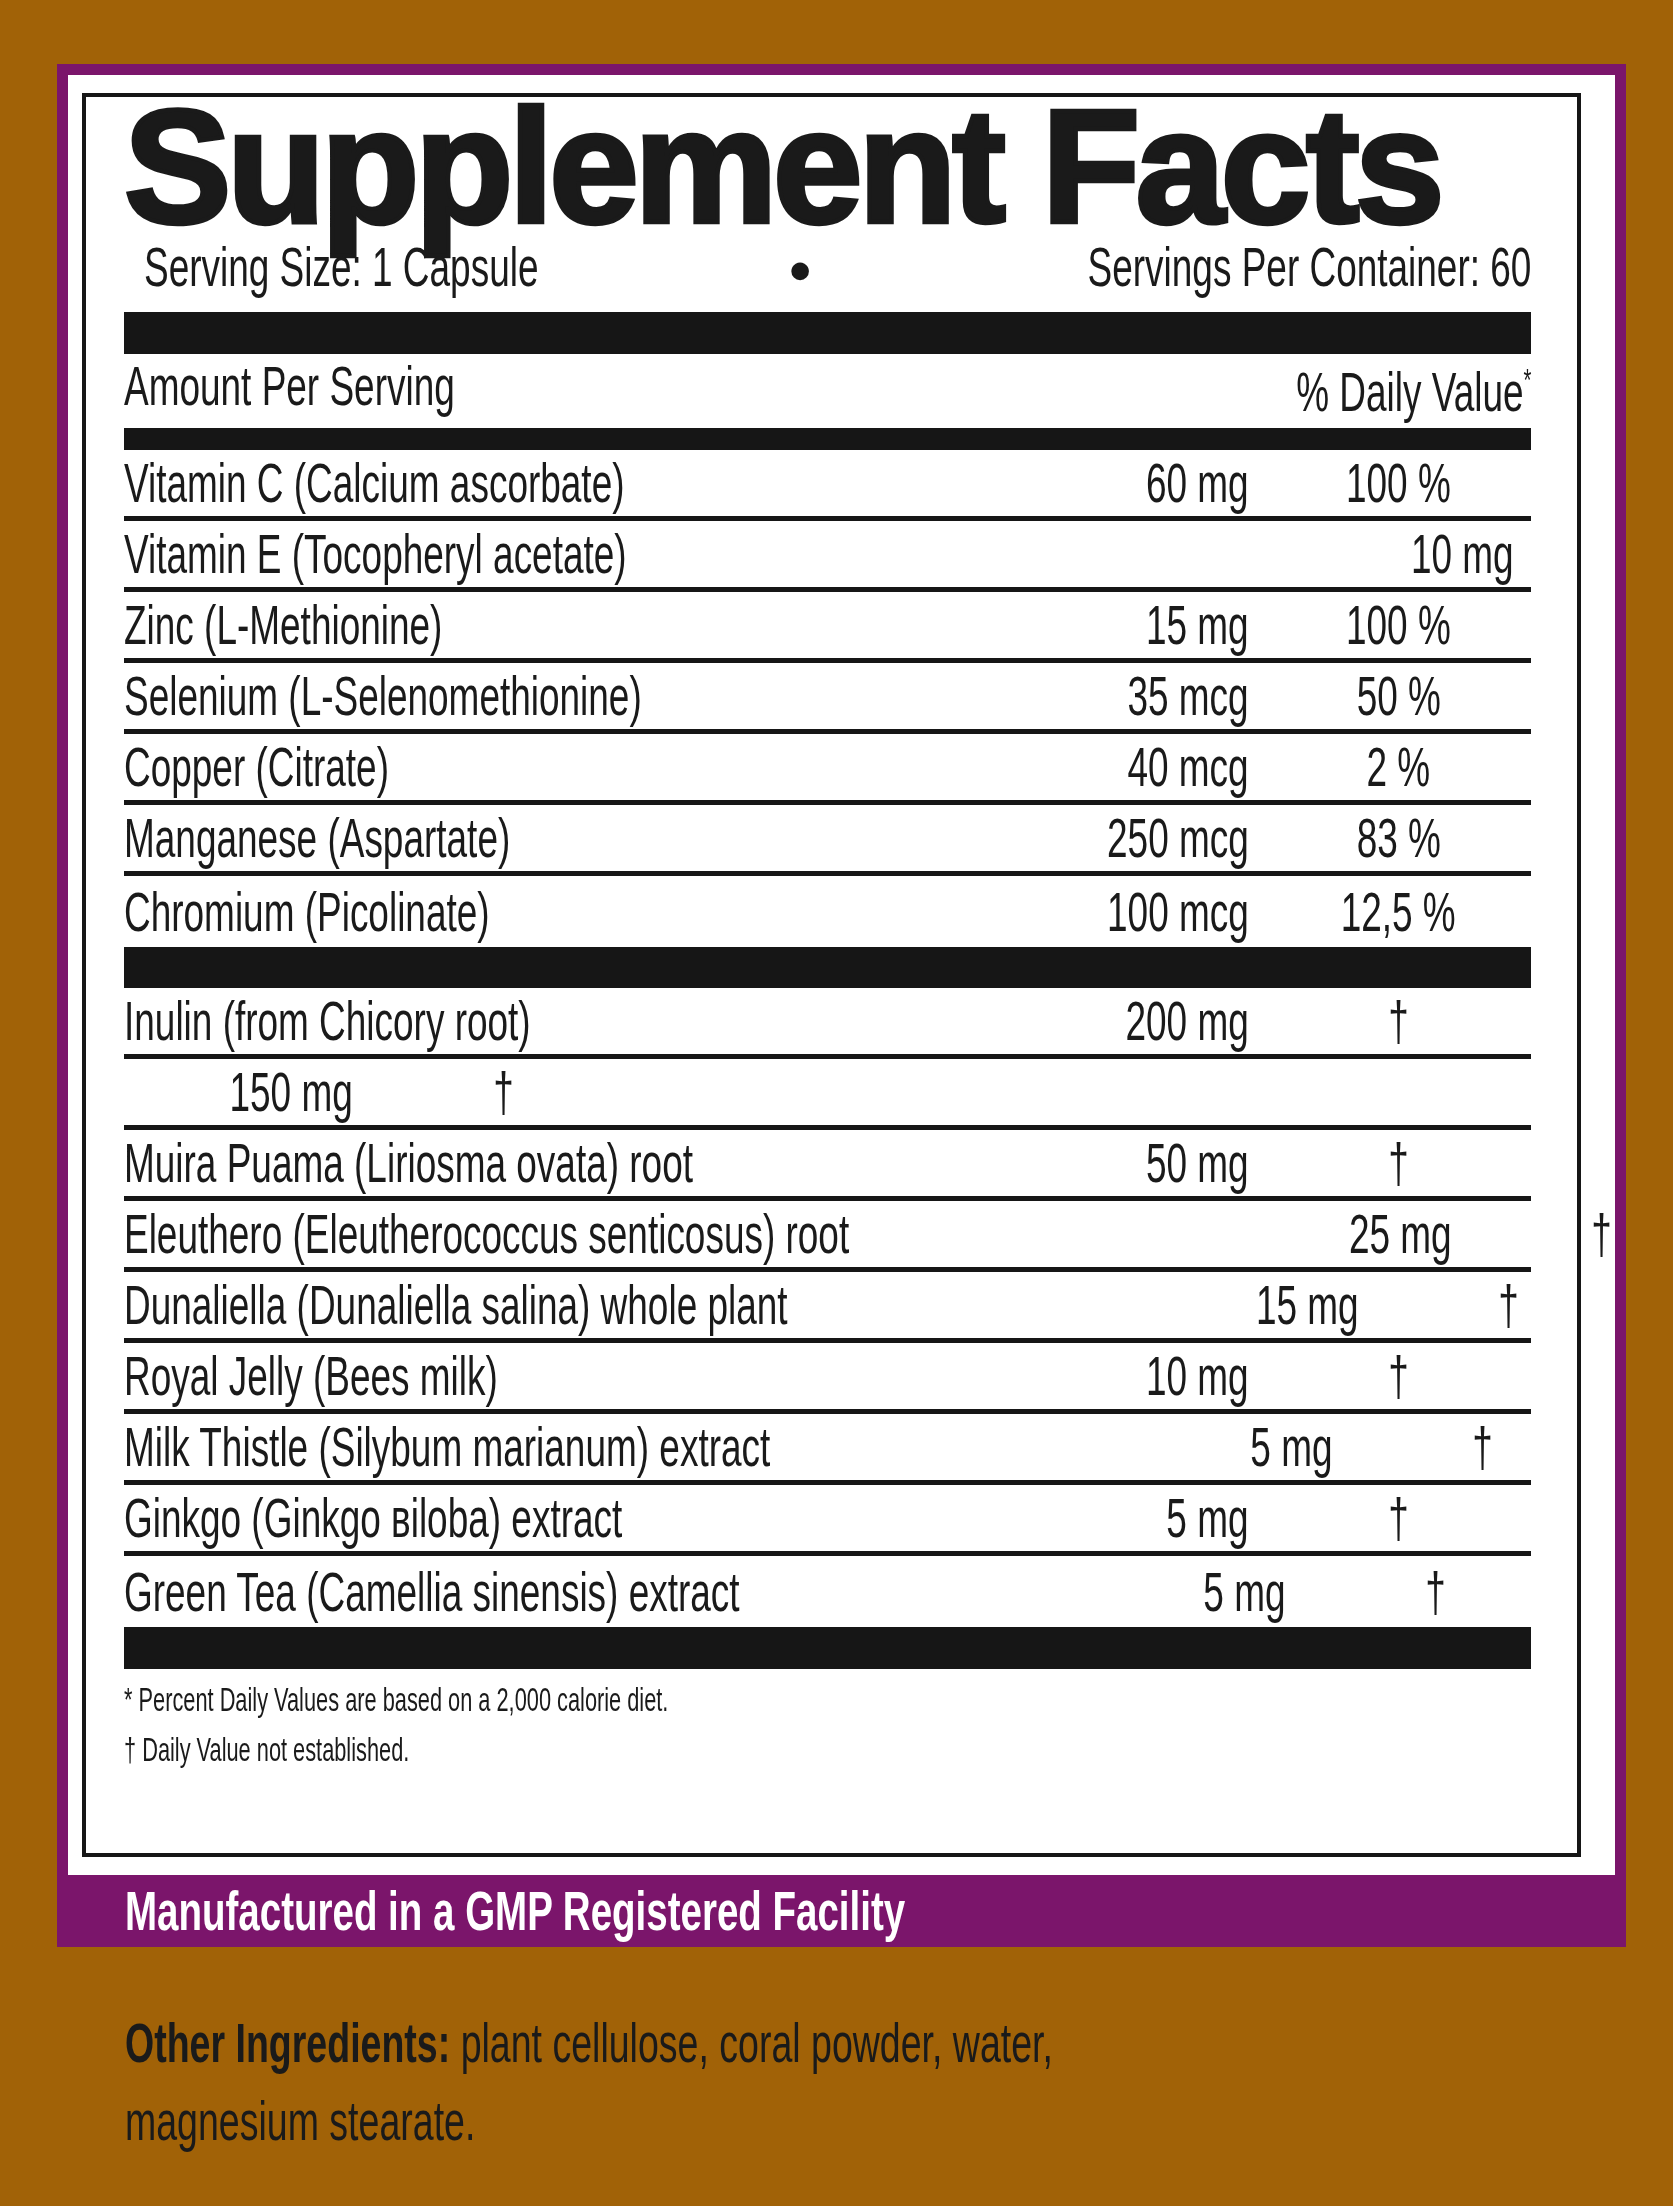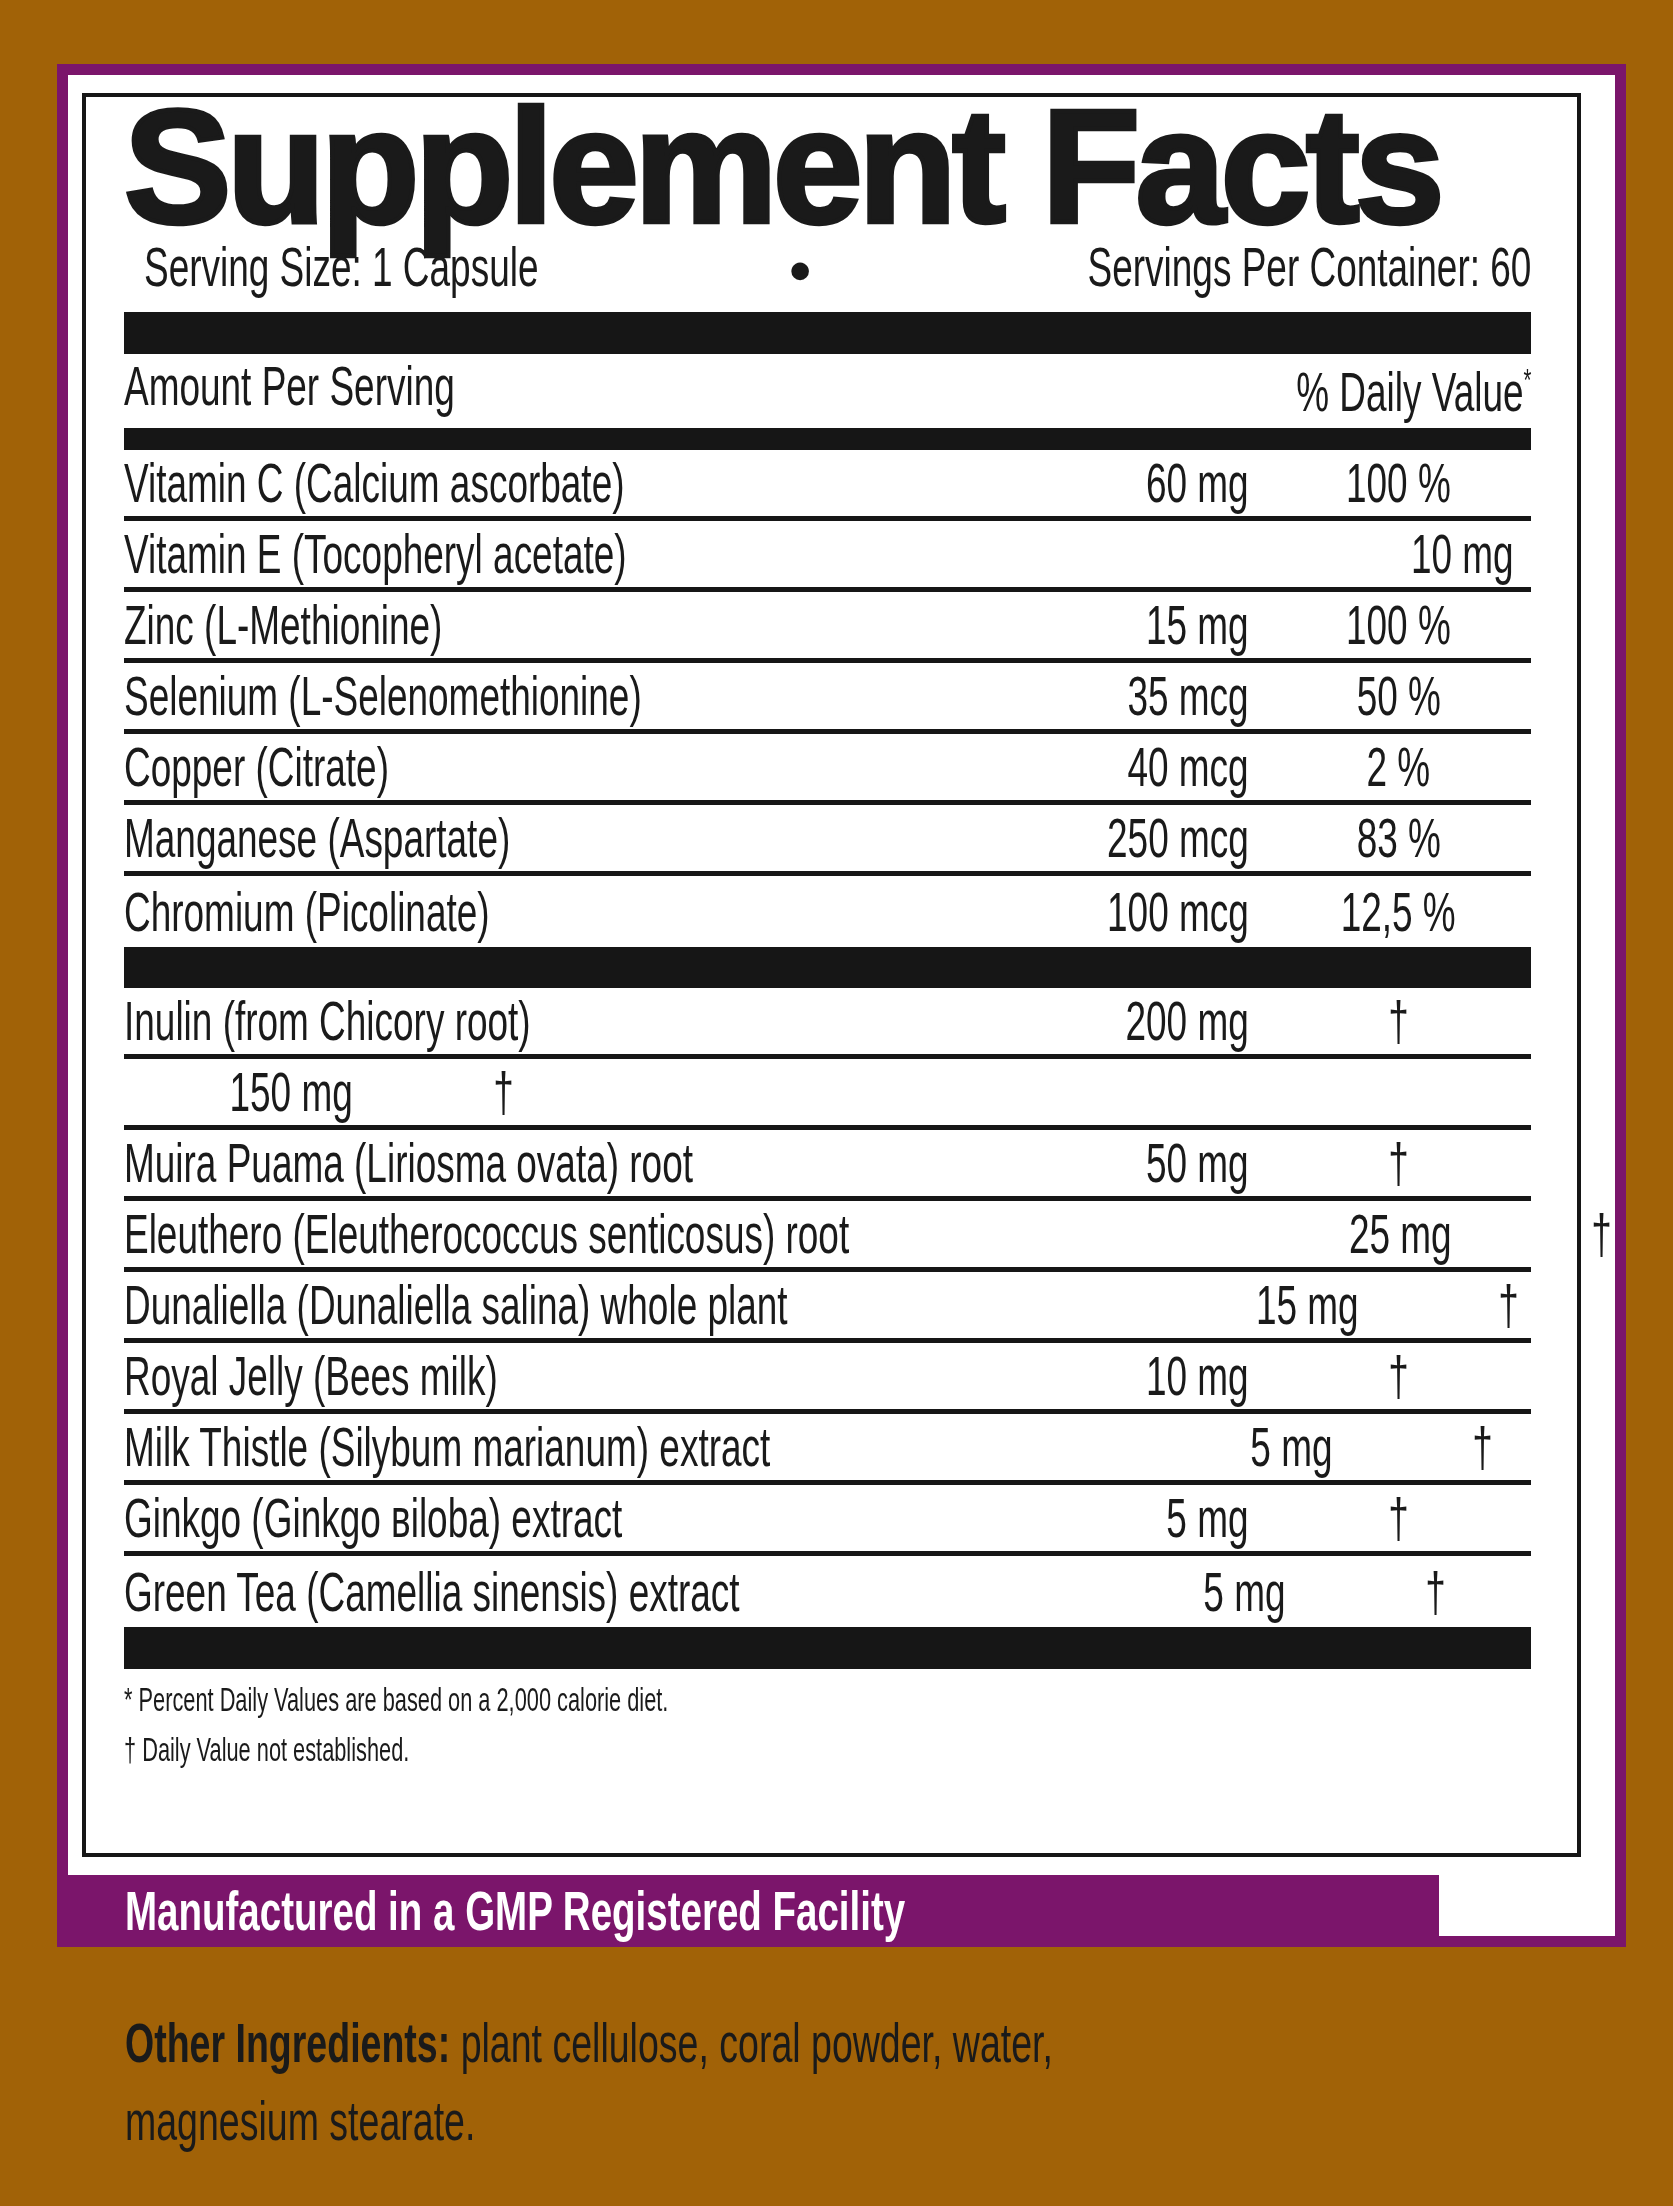--- a/index.html
+++ b/index.html
@@ -58,21 +58,21 @@
   .row:last-child { border-bottom:none; }
   .row .name { flex:1 1 auto; text-align:left; overflow:visible; }
   .row .amt  { flex:0 0 229px; text-align:right; }
   .row .gap  { flex:0 0 17.6px; }
   .row .dv   { flex:0 0 265px; text-align:center; }
 
   .footnotes { margin-top:5.3px; font-size:33px; line-height:50px; }
   .footnotes div { overflow:visible; }
 
   .gmp-banner {
-    position:absolute; left:57px; top:1875px; width:1382px; height:72px;
+    position:absolute; left:57px; top:1875px; width:1569px; height:72px;
     background:#7B156B; color:#ffffff; display:flex; align-items:center;
     padding-left:68px; font-size:55px; font-weight:bold;
   }
   .gmp-banner .cx { transform:scaleX(0.70); }
 
   .other-ing {
     position:absolute; left:125px; top:2004px; font-size:56px; line-height:78px;
   }
   .other-ing .cx-block {
     display:inline-block; width:1614px; transform:scaleX(0.67);

